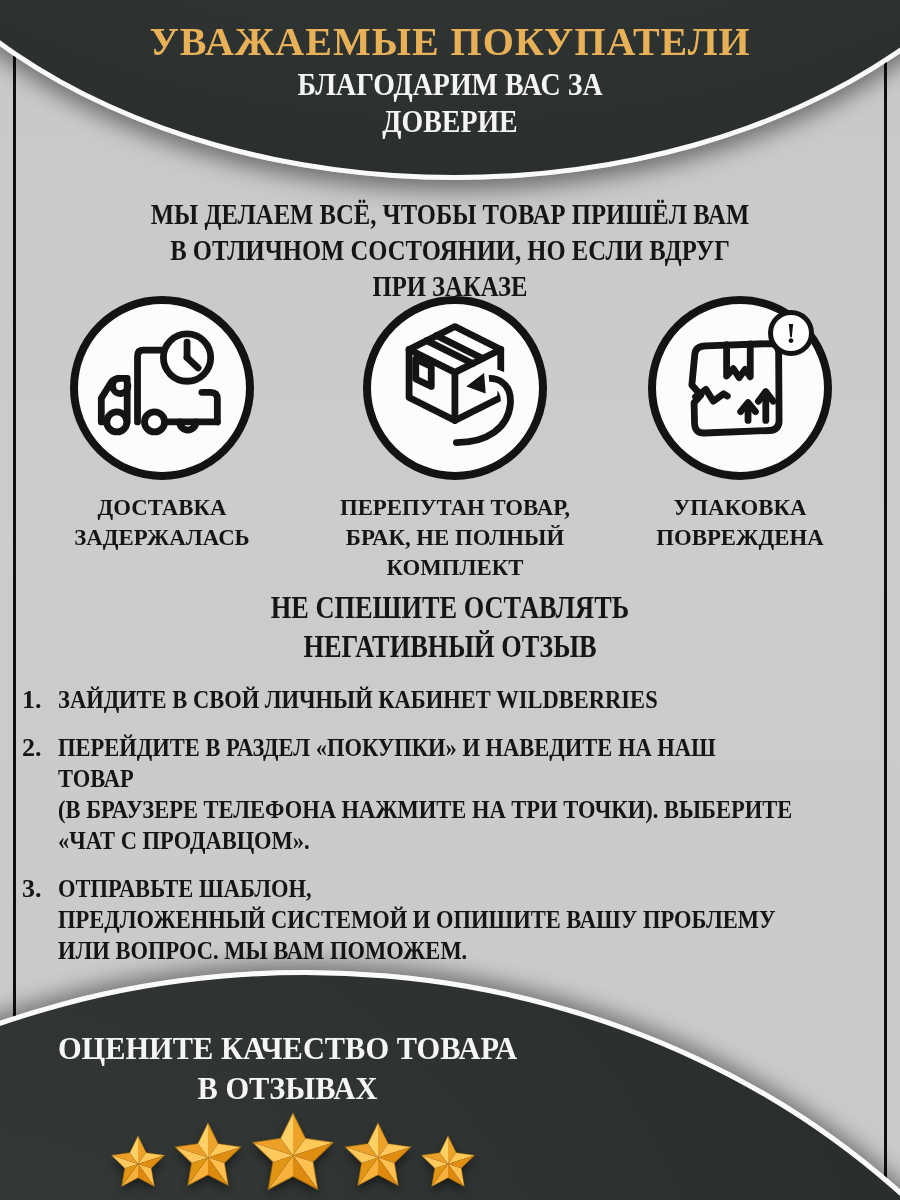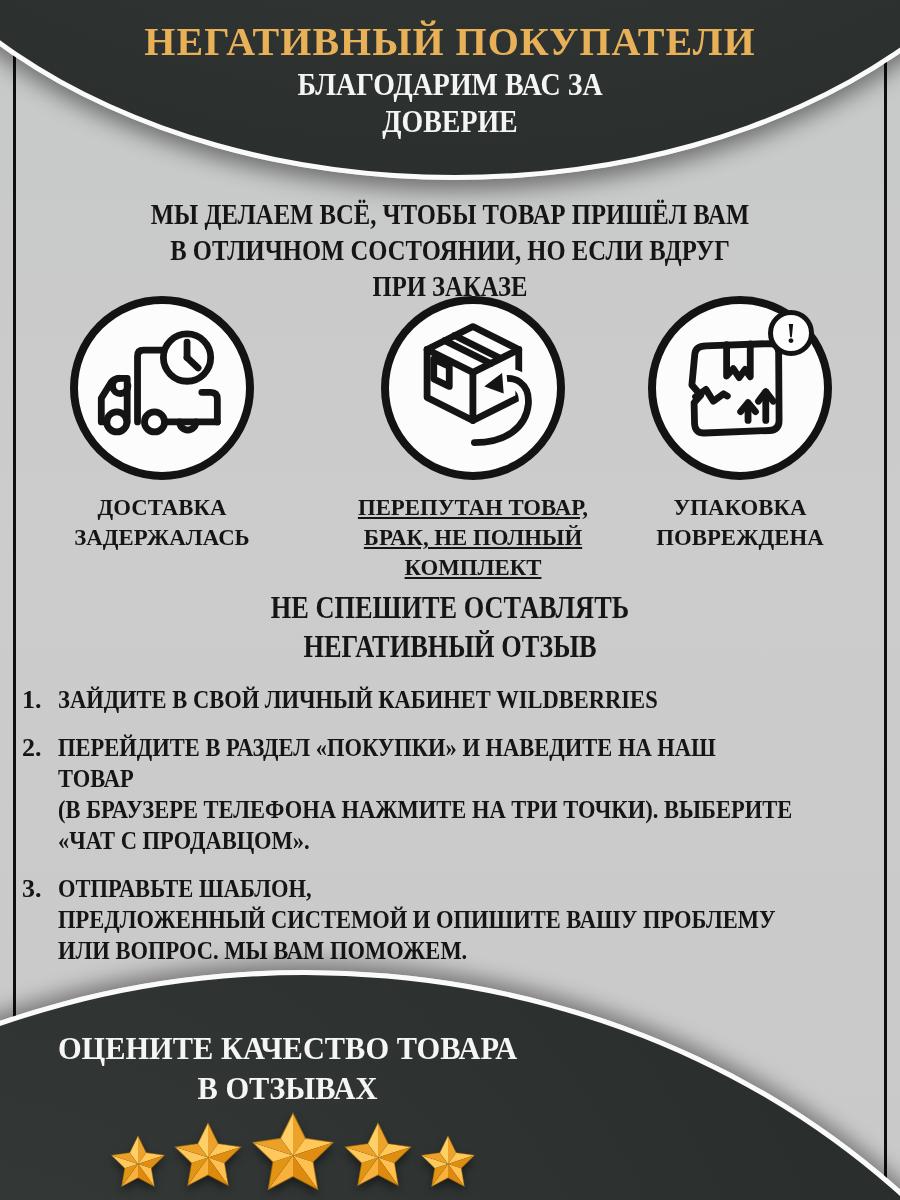--- a/index.html
+++ b/index.html
@@ -30,21 +30,21 @@
   .header-text { position:absolute; top:18px; left:0; width:900px; text-align:center; z-index:3; }
   .title { font-size:40px; line-height:48px; letter-spacing:1px; color:#e8b158; }
   .subtitle { font-size:31px; line-height:37px; color:#f4f4f4; transform:scaleX(.9); }
 
   .cond { transform:scaleX(.85); }
   .intro { position:absolute; top:196px; left:0; width:900px; text-align:center;
            font-size:29px; line-height:36px; z-index:1; }
 
   .issue { position:absolute; top:296px; text-align:center; z-index:1; }
   .issue-1 { left:42px;  width:240px; }
-  .issue-2 { left:336px; width:274px;text-decoration:underline; }
+  .issue-2 { left:318px; width:274px; }
   .issue-3 { left:612px; width:256px; }
   .icon-circle {
     position:relative; box-sizing:border-box; width:184px; height:184px; margin:0 auto;
     border-radius:50%; background:#fcfcfc; border:8px solid #131313;
     display:flex; align-items:center; justify-content:center;
   }
   .icon-circle svg { width:88%; height:88%; }
   .issue-label { margin-top:12px; font-size:24px; line-height:30px; transform:scaleX(.95); }
   .alert-badge {
     position:absolute; top:6px; right:10px; width:46px; height:46px; box-sizing:border-box;
@@ -78,21 +78,21 @@
 <body>
 
 <div class="page">
 
   <div class="frame-line frame-left"></div>
   <div class="frame-line frame-right"></div>
 
   <div class="arc arc-top"></div>
 
   <div class="header-text">
-    <div class="title">НЕГАТИВНЫЙ ПОКУПАТЕЛИ</div>
+    <div class="title">УВАЖАЕМЫЕ ПОКУПАТЕЛИ</div>
     <div class="subtitle">БЛАГОДАРИМ ВАС ЗА</div>
     <div class="subtitle">ДОВЕРИЕ</div>
   </div>
 
   <div class="intro cond">
     <div>МЫ ДЕЛАЕМ ВСЁ, ЧТОБЫ ТОВАР ПРИШЁЛ ВАМ</div>
     <div>В ОТЛИЧНОМ СОСТОЯНИИ, НО ЕСЛИ ВДРУГ</div>
     <div>ПРИ ЗАКАЗЕ</div>
   </div>
 

